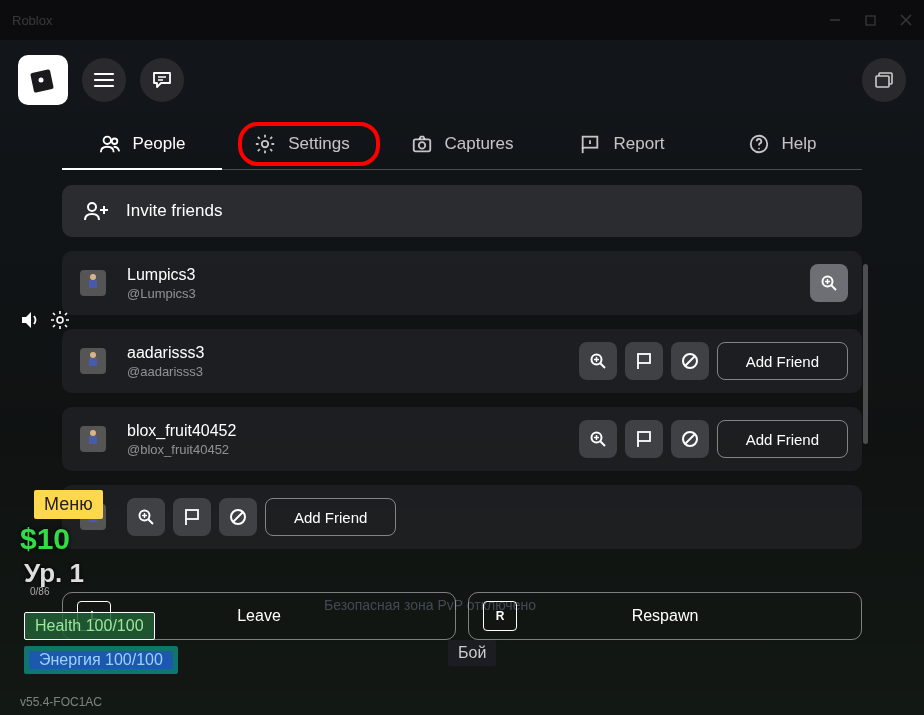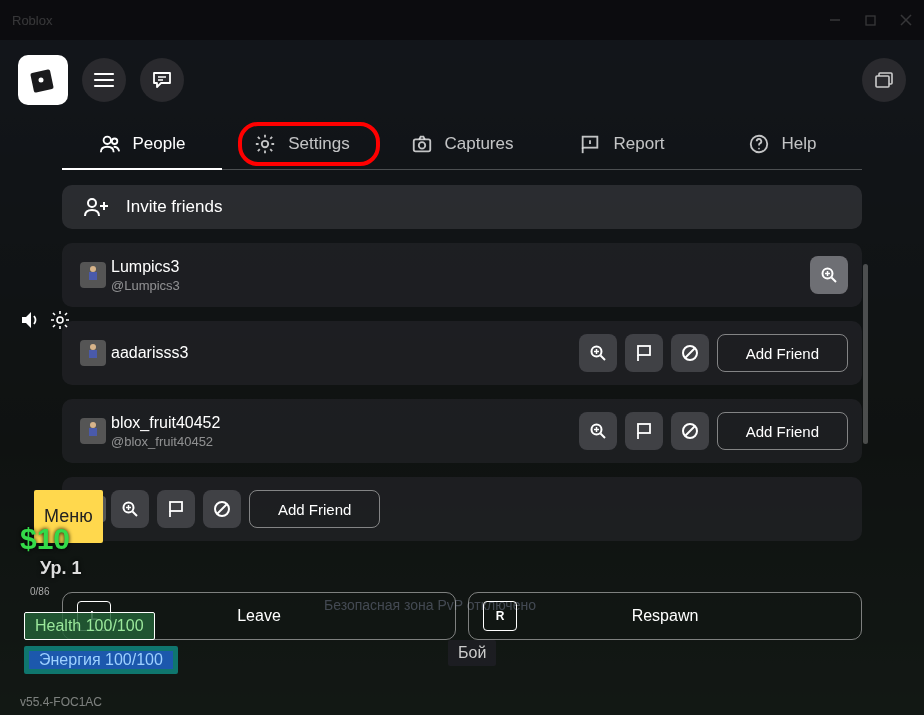--- a/index.html
+++ b/index.html
@@ -20,43 +20,43 @@
 
 .tabs { position: absolute; top: 118px; left: 62px; right: 62px; height: 52px; display: flex; border-bottom: 1px solid rgba(255,255,255,0.25); }
 .tab { flex: 1; display: flex; align-items: center; justify-content: center; gap: 12px; color: rgba(255,255,255,0.75); font-size: 17px; font-weight: 500; cursor: pointer; position: relative; }
 .tab.active { color: #fff; }
 .tab.active::after { content: ''; position: absolute; bottom: -1px; left: 0; right: 0; height: 2px; background: #fff; }
 .highlight-oval { position: absolute; border: 4px solid #f00; border-radius: 20px; top: 122px; left: 238px; width: 142px; height: 44px; pointer-events: none; z-index: 100; }
 .tab svg, .tab .tab-icon { width: 22px; height: 22px; }
 
 .content { position: absolute; top: 185px; left: 62px; right: 62px; bottom: 160px; overflow: hidden; }
 
-.invite-row { height: 44px; background: rgba(60,60,65,0.6); border-radius: 10px; display: flex; align-items: center; padding: 0 22px; gap: 16px; color: #fff; font-size: 17px; margin-bottom: 14px; cursor: pointer; }
-
-.player-row { height: 64px; background: rgba(40,40,45,0.55); border-radius: 10px; display: flex; align-items: center; padding: 0 14px 0 18px; gap: 5px; margin-bottom: 14px; }
+.invite-row { height: 52px; background: rgba(60,60,65,0.6); border-radius: 10px; display: flex; align-items: center; padding: 0 22px; gap: 16px; color: #fff; font-size: 17px; margin-bottom: 14px; cursor: pointer; }
+
+.player-row { height: 64px; background: rgba(40,40,45,0.55); border-radius: 10px; display: flex; align-items: center; padding: 0 14px 0 18px; gap: 21px; margin-bottom: 14px; }
 .avatar { width: 26px; height: 26px; background: #555; border-radius: 4px; display:flex; align-items:center; justify-content:center; font-size:14px; }
 .player-info { flex: 1; display: flex; flex-direction: column; gap: 2px; }
 .player-name { color: #fff; font-size: 16px; font-weight: 500; }
 .player-handle { color: rgba(255,255,255,0.5); font-size: 13px; }
 .player-actions { display: flex; gap: 8px; align-items: center; }
 .action-icon { width: 38px; height: 38px; background: rgba(80,80,85,0.7); border-radius: 8px; display: flex; align-items: center; justify-content: center; cursor: pointer; color: #fff; }
 .action-icon.emphasis { background: rgba(120,120,125,0.9); }
 .add-friend-btn { height: 38px; padding: 16px 28px; border: 1px solid rgba(200,200,200,0.6); border-radius: 8px; background: transparent; color: #fff; font-size: 15px; cursor: pointer; display: flex; align-items: center; }
 
 .scrollbar { position: absolute; right: 56px; top: 264px; width: 5px; height: 180px; background: rgba(255,255,255,0.25); border-radius: 3px; }
 
 .bottom-buttons { position: absolute; bottom: 75px; left: 62px; right: 62px; display: flex; gap: 12px; }
 .bottom-btn { flex: 1; height: 48px; border: 1px solid rgba(200,200,200,0.6); border-radius: 10px; background: transparent; display: flex; align-items: center; padding: 0 14px; cursor: pointer; position: relative; }
 .key-badge { width: 34px; height: 30px; border: 1.5px solid #fff; border-radius: 4px; display: flex; align-items: center; justify-content: center; color: #fff; font-size: 12px; font-weight: 600; }
 .bottom-btn-label { position: absolute; left: 50%; transform: translateX(-50%); color: #fff; font-size: 16px; }
 
 .hud-left { position: absolute; left: 20px; top: 310px; display: flex; gap: 8px; color: #fff; }
-.hud-menu { position: absolute; left: 34px; top: 490px; background: #ffd84d; color: #222; padding: 16px 10px; font-size: 18px; font-weight: 500; border-radius: 2px; }
+.hud-menu { position: absolute; left: 34px; top: 490px; background: #ffd84d; color: #222; padding: 4px 10px; font-size: 18px; font-weight: 500; border-radius: 2px; }
 .hud-money { position: absolute; left: 20px; top: 522px; color: #34db49; font-size: 30px; font-weight: 700; text-shadow: 0 0 4px #000; }
-.hud-level { position: absolute; left: 40px; top: 558px; color: #ddd; font-size: 18px; font-weight: 700; text-shadow: 0 0 4px #000; }
+.hud-level { position: absolute; left: 24px; top: 558px; color: #ddd; font-size: 26px; font-weight: 700; text-shadow: 0 0 4px #000; }
 .hud-bar { position: absolute; left: 24px; height: 28px; padding: 0 10px; display: flex; align-items: center; font-size: 16px; border-radius: 2px; }
 .hud-health { top: 612px; background: rgba(35,95,55,0.85); color: #9be89b; border: 1px solid #fff; }
 .hud-energy { top: 646px; background: rgba(30,100,200,0.85); color: #9dd0ff; border: 5px solid #0f766e; }
 .hud-subtext { position: absolute; left: 30px; top: 586px; color: #aaa; font-size: 10px; }
 
 .version { position: absolute; left: 20px; bottom: 6px; color: rgba(255,255,255,0.45); font-size: 12px; }
 .boi { position: absolute; left: 448px; top: 640px; background: rgba(30,30,35,0.9); color: #ccc; padding: 4px 10px; font-size: 16px; border-radius: 2px; }
 .behind-text { position: absolute; left: 324px; top: 597px; color: rgba(160,170,200,0.35); font-size: 14px; z-index: 0; }
 
 svg { display: block; }
@@ -206,20 +206,21 @@
           <div class="avatar">
             <svg width="18" height="22" viewBox="0 0 18 22">
               <circle cx="9" cy="5" r="3" fill="#d8b48a"></circle>
               <rect x="5" y="8" width="8" height="8" fill="#4a5aaa"></rect>
               <rect x="5" y="16" width="3" height="5" fill="#555"></rect>
               <rect x="10" y="16" width="3" height="5" fill="#555"></rect>
             </svg>
           </div>
           <div class="player-info">
             <div class="player-name">aadarisss3</div>
+            <div class="player-handle">@aadarisss3</div>
           </div>
           <div class="player-actions">
             <div class="action-icon">
               <svg width="18" height="18" viewBox="0 0 18 18">
                 <circle cx="7.5" cy="7.5" r="5" stroke="#fff" stroke-width="2" fill="none"></circle>
                 <line x1="11.5" y1="11.5" x2="16" y2="16" stroke="#fff" stroke-width="2"></line>
                 <line x1="5" y1="7.5" x2="10" y2="7.5" stroke="#fff" stroke-width="1.5"></line>
                 <line x1="7.5" y1="5" x2="7.5" y2="10" stroke="#fff" stroke-width="1.5"></line>
               </svg>
             </div>

